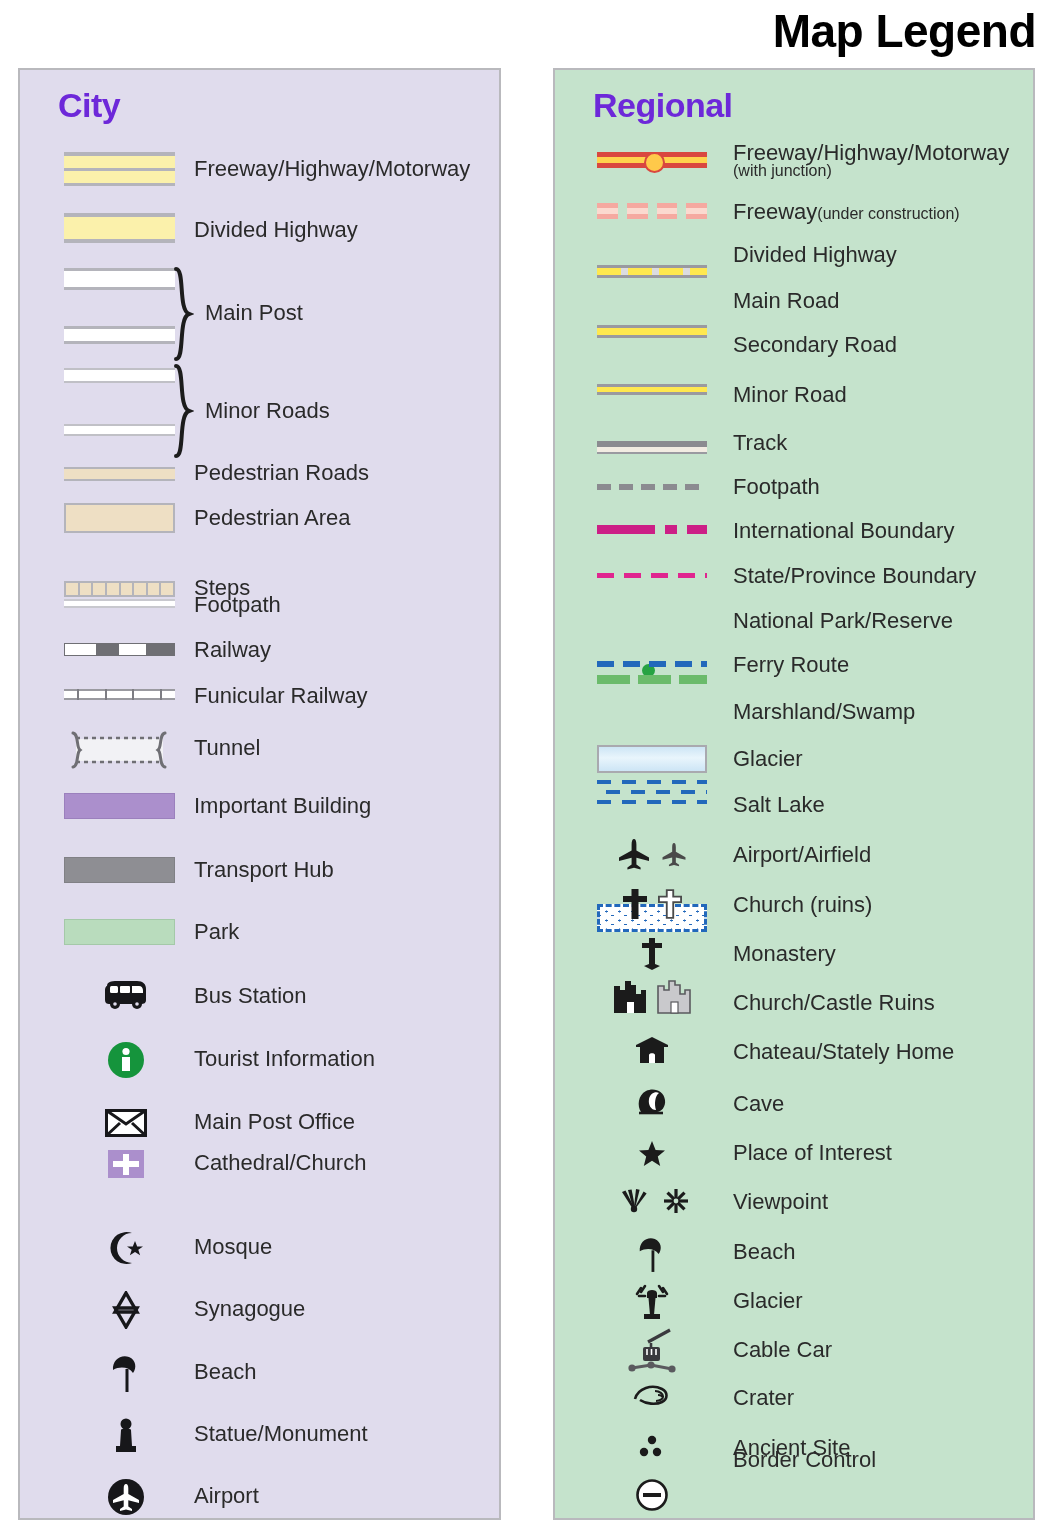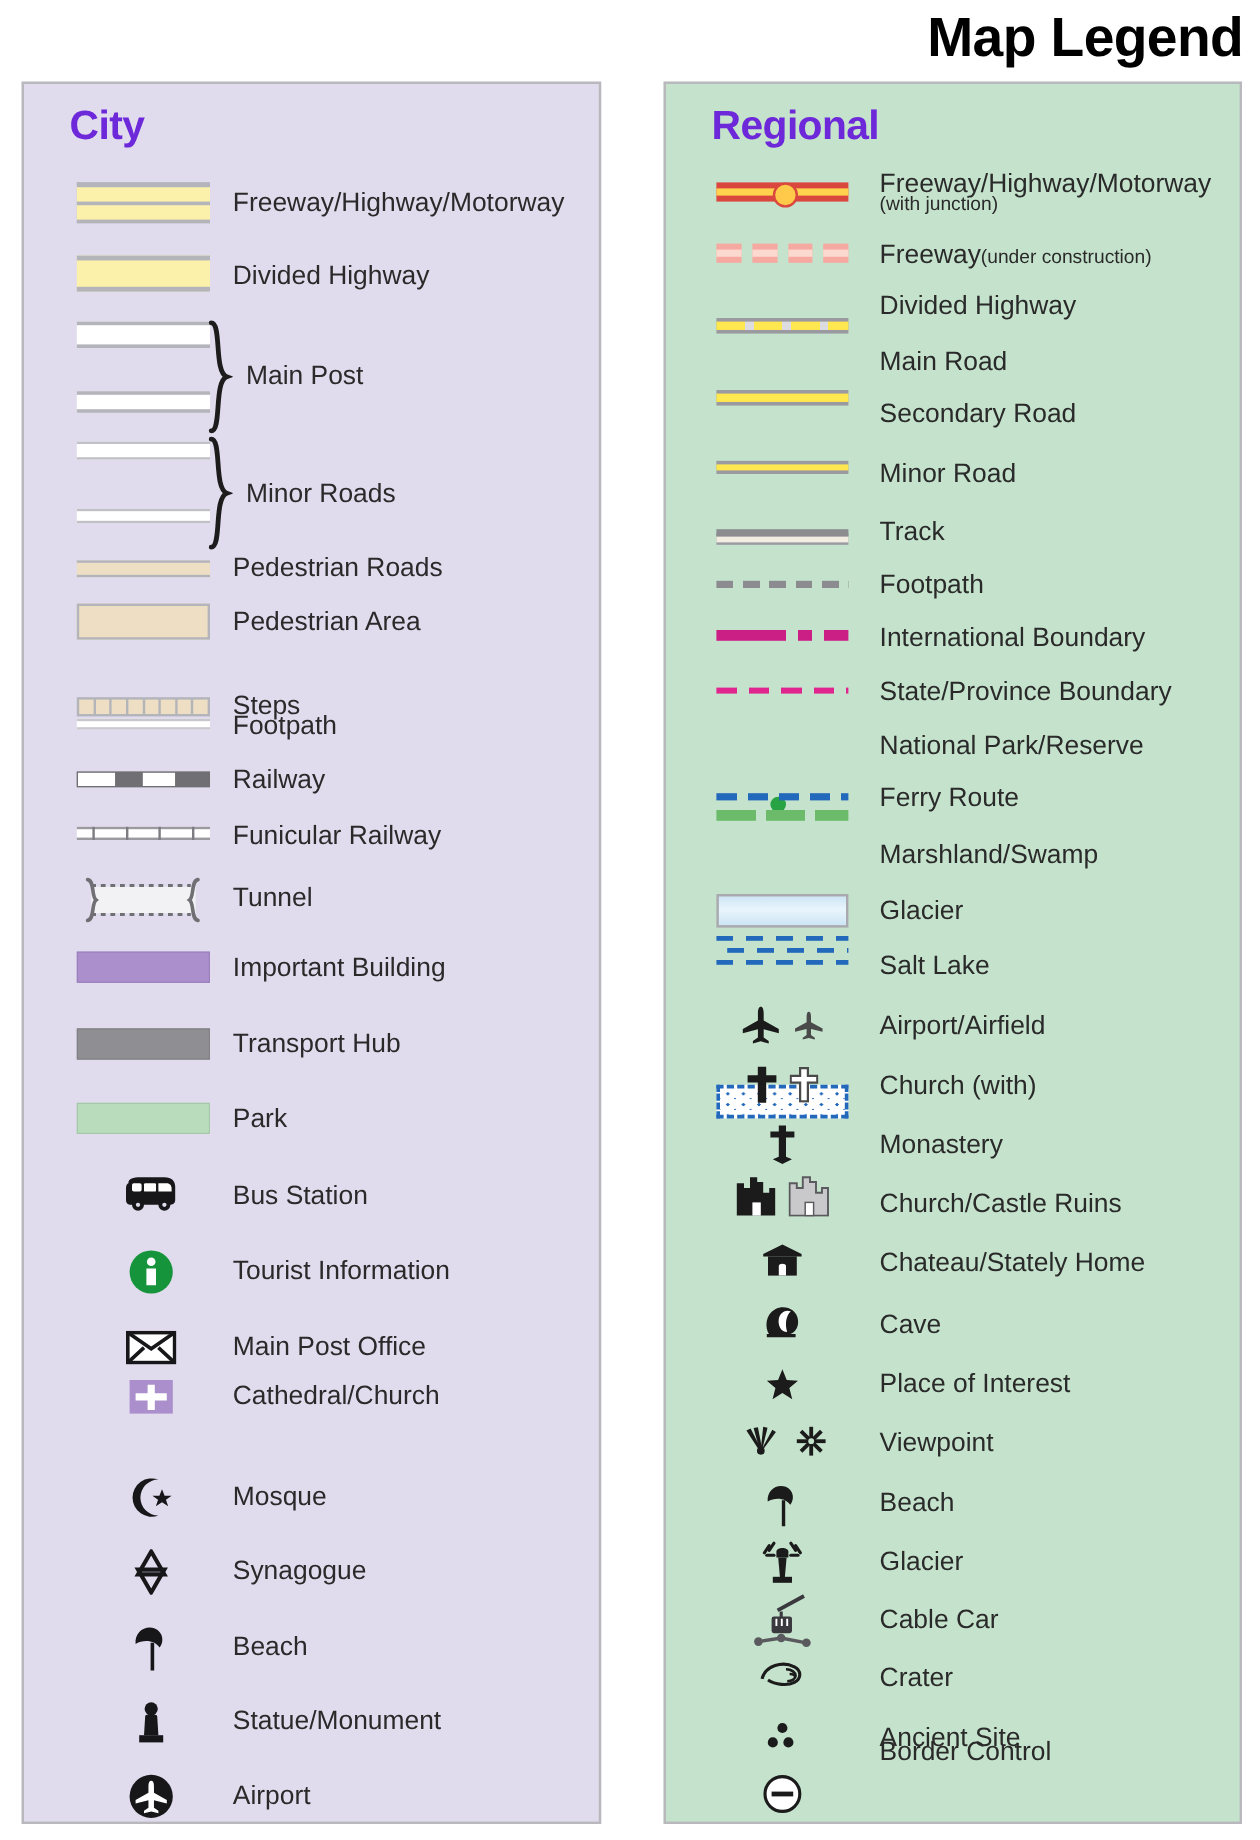--- a/index.html
+++ b/index.html
@@ -443,21 +443,21 @@
   <div class="label" style="left:733px;top:843px;">Airport/Airfield</div>
 
   <div class="ricon pair" style="top:888px;">
     <svg width="26" height="32" viewBox="0 0 26 32">
       <path d="M9.5 1 L16.5 1 L16.5 8 L25 8 L25 14 L16.5 14 L16.5 31 L9.5 31 L9.5 14 L1 14 L1 8 L9.5 8 Z" fill="#1b1b1b"></path>
     </svg>
     <svg width="24" height="30" viewBox="0 0 26 32">
       <path d="M9.5 1 L16.5 1 L16.5 8 L25 8 L25 14 L16.5 14 L16.5 31 L9.5 31 L9.5 14 L1 14 L1 8 L9.5 8 Z" fill="#ffffff" stroke="#4a4a4a" stroke-width="2"></path>
     </svg>
   </div>
-  <div class="label" style="left:733px;top:893px;">Church (with)</div>
+  <div class="label" style="left:733px;top:893px;">Church (ruins)</div>
 
   <div class="ricon" style="top:936px;">
     <svg width="26" height="36" viewBox="0 0 26 36" style="margin:0 auto;">
       <path d="M10 2 L16 2 L16 7 L23 7 L23 12 L16 12 L16 28 L21 30 L13 34 L5 30 L10 28 L10 12 L3 12 L3 7 L10 7 Z" fill="#1b1b1b"></path>
     </svg>
   </div>
   <div class="label" style="left:733px;top:942px;">Monastery</div>
 
   <div class="ricon pair" style="top:980px;">
     <svg width="34" height="34" viewBox="0 0 34 34">

